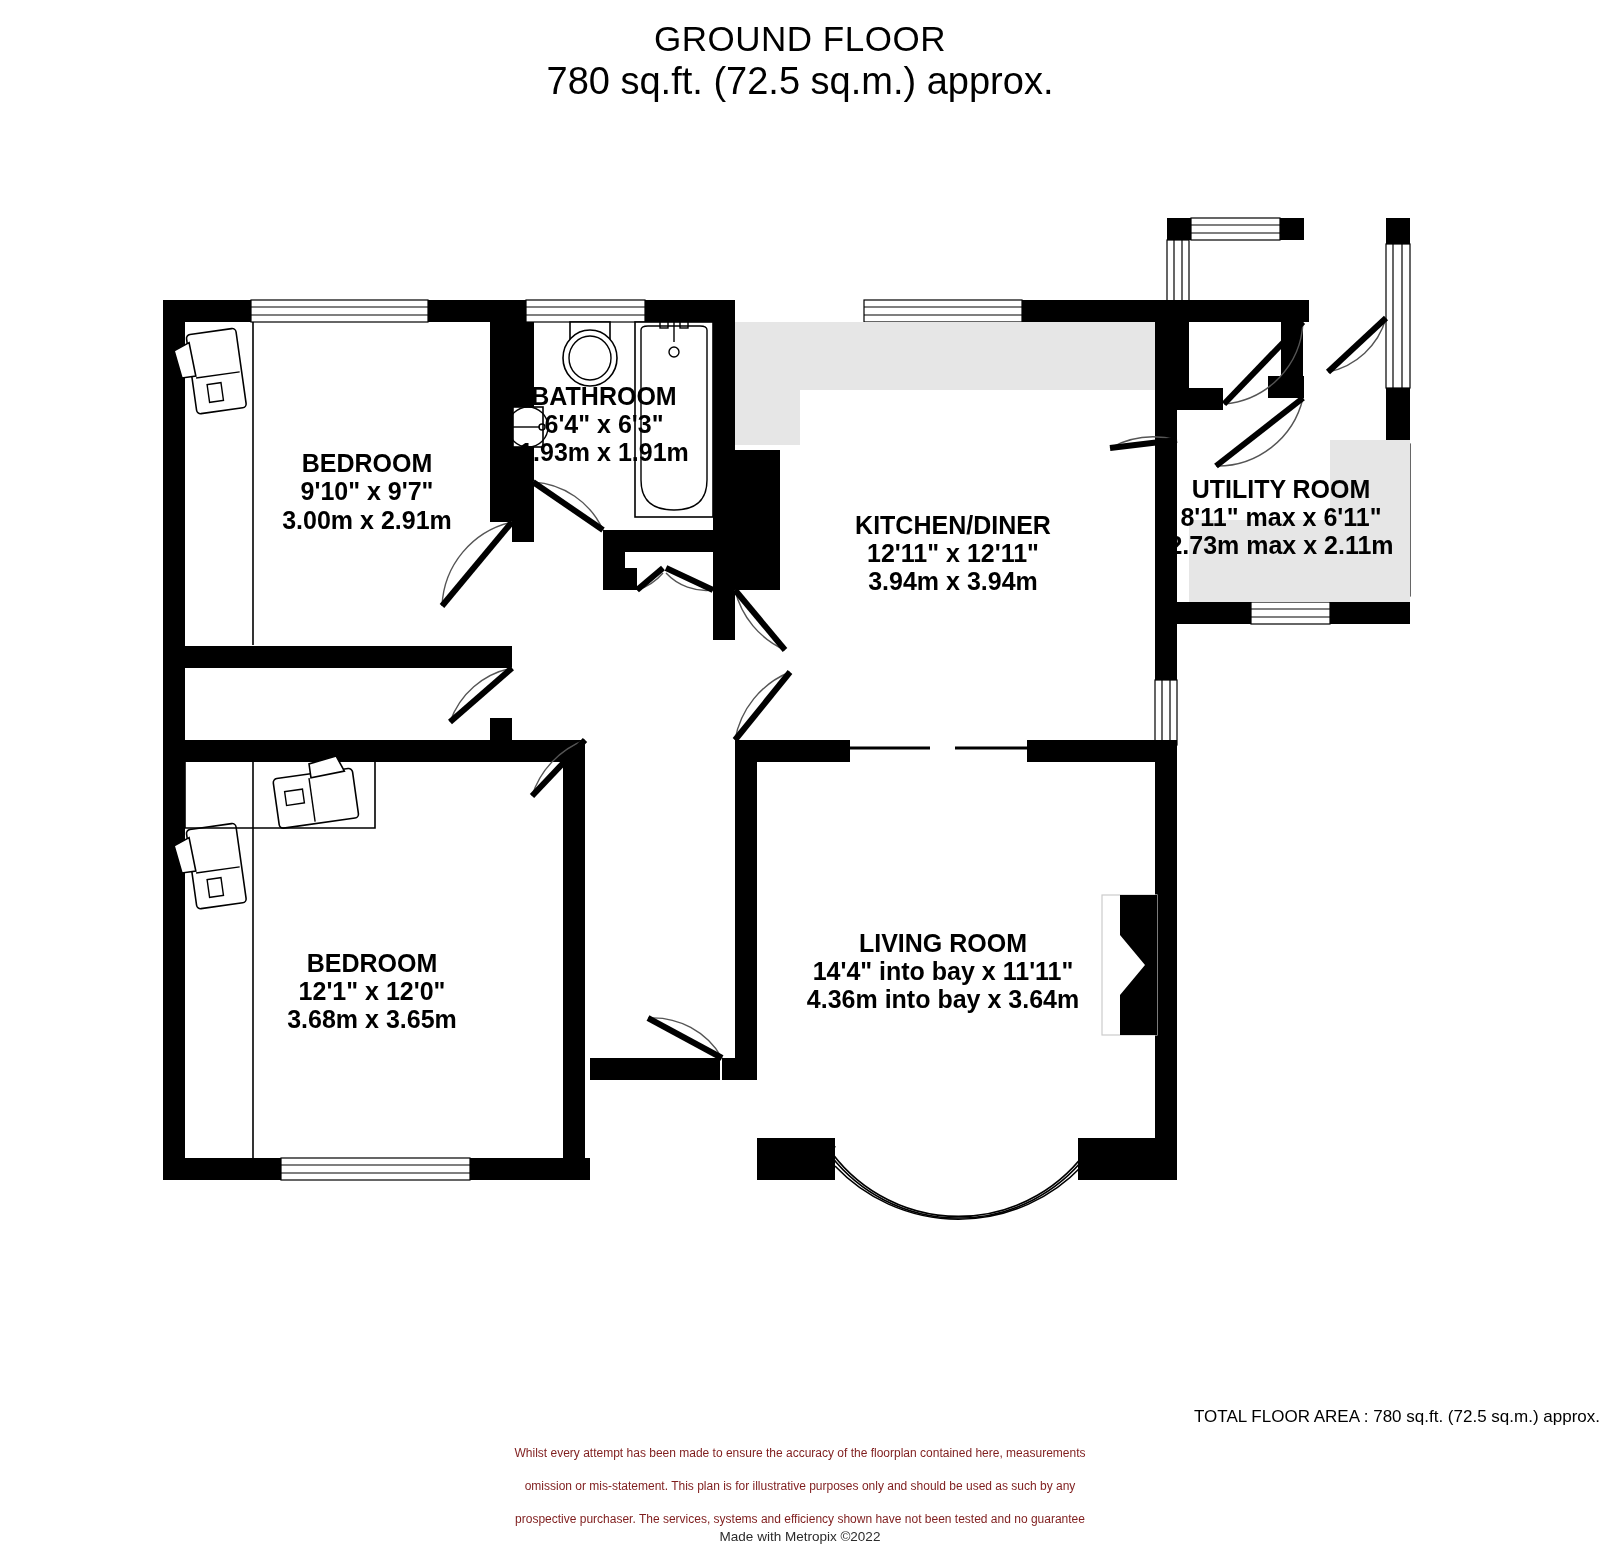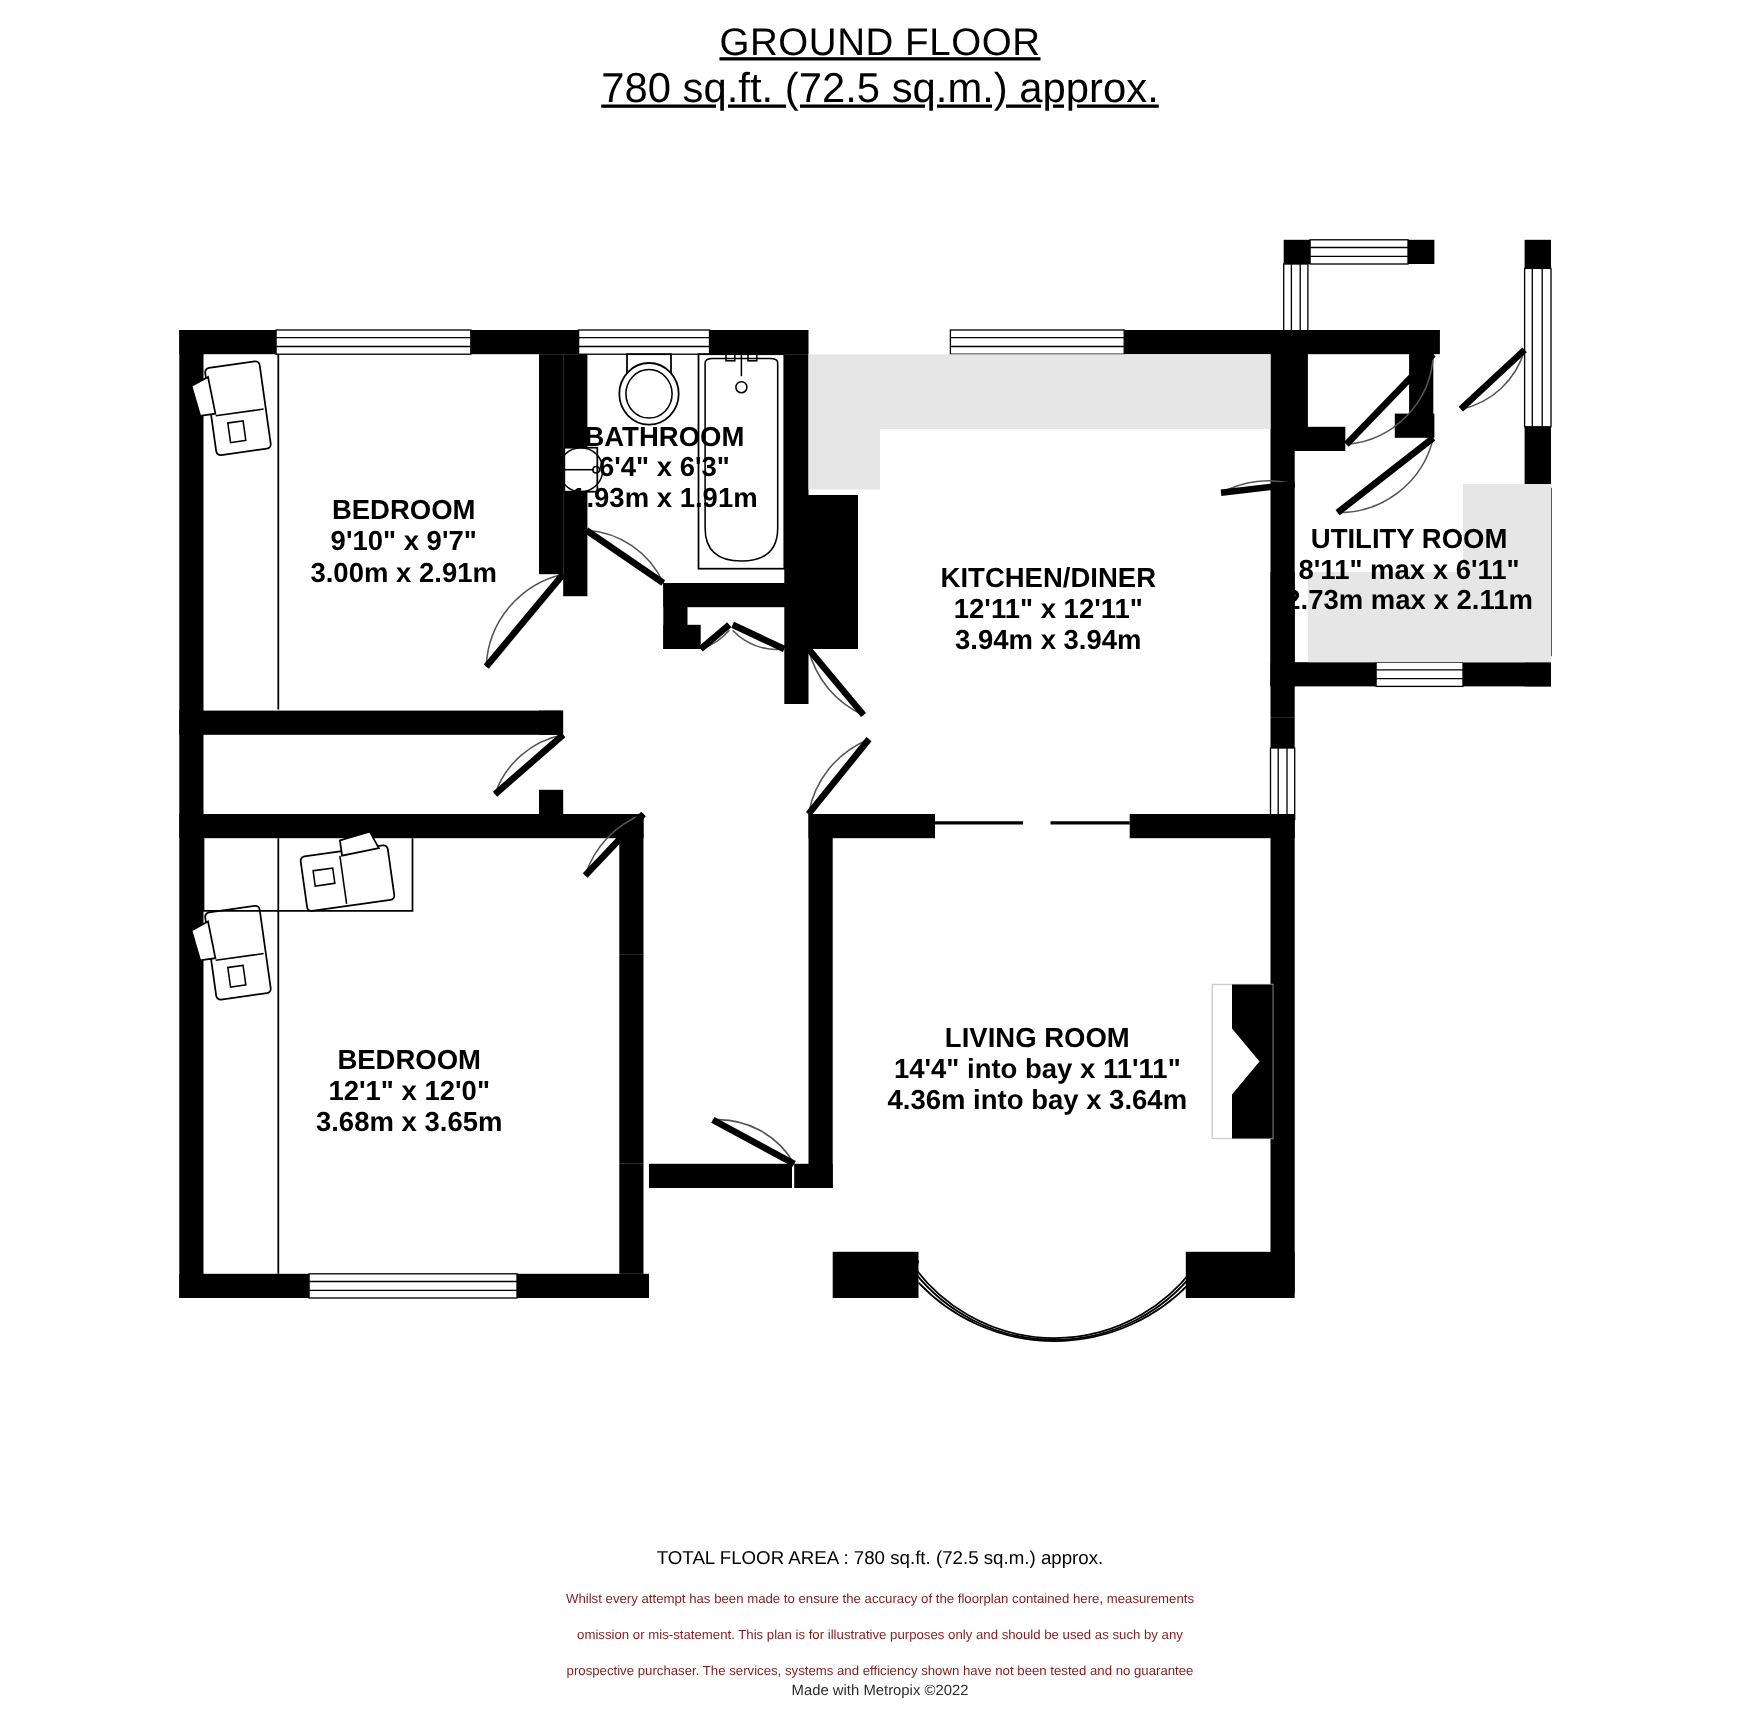--- a/index.html
+++ b/index.html
@@ -19,21 +19,20 @@
     position: relative;
     width: 1600px;
     height: 1565px;
   }
   .header {
     position: absolute;
     top: 18px;
     left: 0;
     width: 1600px;
     text-align: center;
-    text-decoration: underline;
   }
   .header .title-line1 {
     font-size: 35px;
     letter-spacing: 0.5px;
     line-height: 42px;
     font-weight: 400;
   }
   .header .title-line2 {
     font-size: 38px;
     line-height: 42px;
@@ -48,20 +47,21 @@
     position: absolute;
     left: 0;
     top: 1405px;
     width: 1600px;
     text-align: center;
   }
   .footer .total-area {
     font-size: 17px;
     line-height: 24px;
     margin-bottom: 4px;
+    text-align: right;
   }
   .footer .disclaimer {
     font-size: 12px;
     line-height: 17px;
     color: #7f1d1d;
     margin-top: 16px;
   }
   .footer .made-with {
     font-size: 13.5px;
     line-height: 17px;

